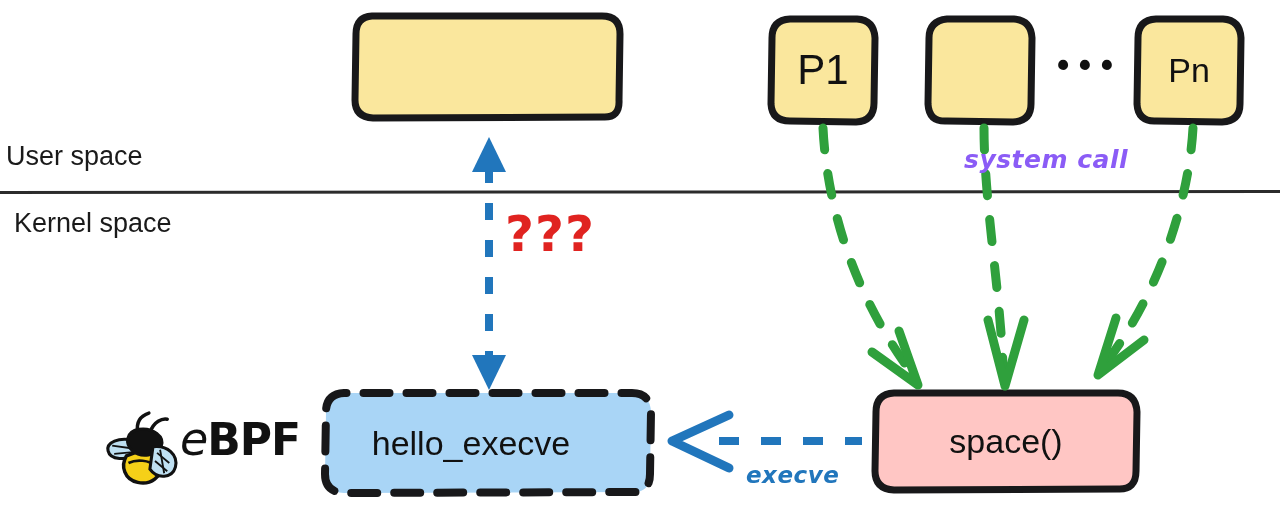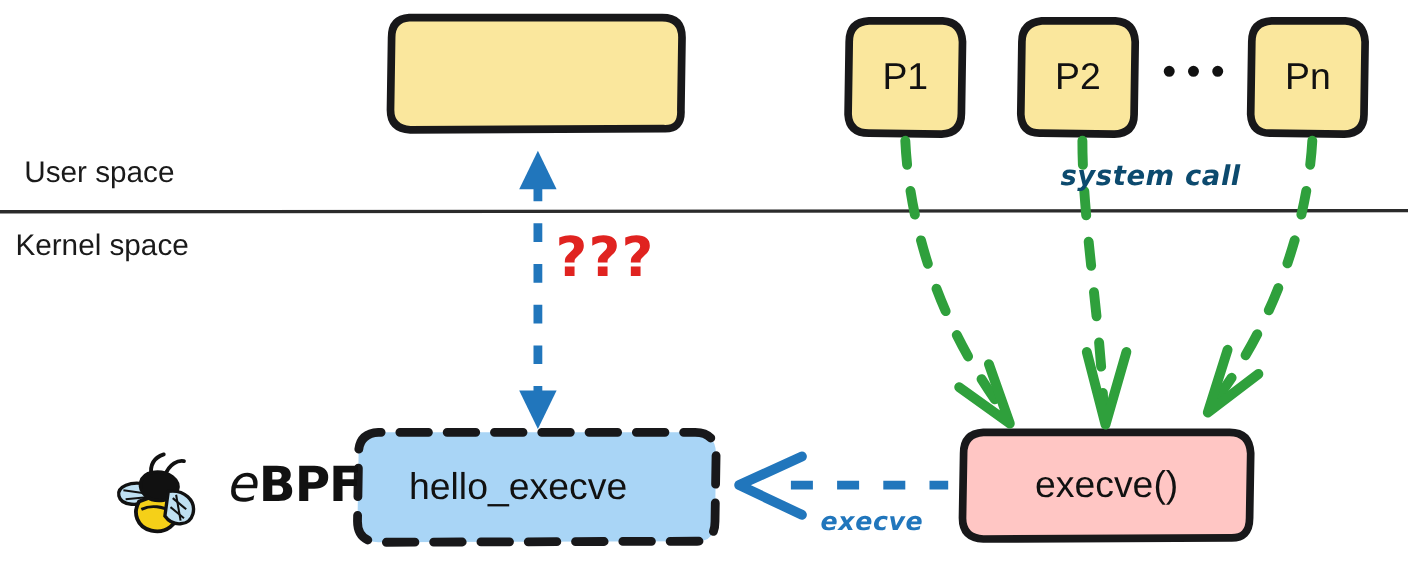--- a/index.html
+++ b/index.html
@@ -116,39 +116,38 @@
 
       <path d="M48,36 C62,34 73,44 70,56 C67,67 52,68 45,58 Z" fill="#bfe0f2" stroke="#111" stroke-width="3"></path>
       <path d="M52,42 L64,52" stroke="#111" stroke-width="1.8" fill="none"></path>
       <path d="M50,50 L62,60" stroke="#111" stroke-width="1.8" fill="none"></path>
       <path d="M55,39 L59,62" stroke="#111" stroke-width="1.8" fill="none"></path>
     </g>
 
   </svg>
 
 
-  <div class="boxlabel" style="left:771px;top:18px;width:104px;height:104px;font-size:34px;">P1</div>
+  <div class="boxlabel" style="left:771px;top:18px;width:104px;height:104px;font-size:42px;">P1</div>
 
-  <div class="boxlabel" style="left:928px;top:18px;width:104px;height:104px;font-size:34px;">P2</div>
 
   <div class="boxlabel" style="left:1137px;top:18px;width:104px;height:104px;font-size:34px;">Pn</div>
 
   <div class="boxlabel" style="left:308px;top:392px;width:326px;height:102px;font-size:34px;">hello_execve</div>
 
-  <div class="boxlabel" style="left:875px;top:392px;width:262px;height:99px;font-size:34px;">execve()</div>
+  <div class="boxlabel" style="left:875px;top:392px;width:262px;height:99px;font-size:34px;">space()</div>
 
   <div class="boxlabel" style="left:1040px;top:42px;width:90px;height:46px;font-size:35px;font-weight:700;color:#111;">• • •</div>
 
-  <div class="spacelabel" style="left:22px;top:141px;">User space</div>
+  <div class="spacelabel" style="left:6px;top:141px;">User space</div>
 
   <div class="spacelabel" style="left:14px;top:208px;">Kernel space</div>
 
   <div class="qmarks" style="left:505px;top:205px;">???</div>
 
-  <div class="spacelabel handwriting" style="left:964px;top:145px;font-size:25px;color:#0c4a6e;">system call</div>
+  <div class="spacelabel handwriting" style="left:964px;top:145px;font-size:25px;color:#8b5cf6;">system call</div>
 
   <div class="spacelabel handwriting" style="left:746px;top:462px;font-size:23px;color:#2176bc;">execve</div>
 
-  <div class="ebpf-logo" style="left:180px;top:416px;margin-left:28px;">
+  <div class="ebpf-logo" style="left:180px;top:416px;">
     <span class="ebpf-word"><span class="e">e</span><span>BPF</span></span>
   </div>
 
 </div>
 
 </body></html>

